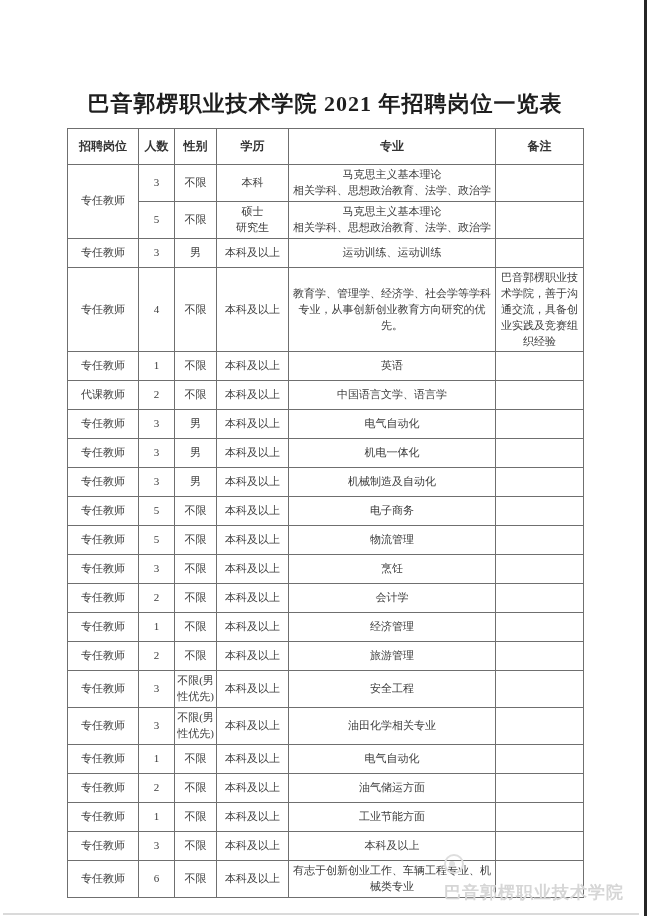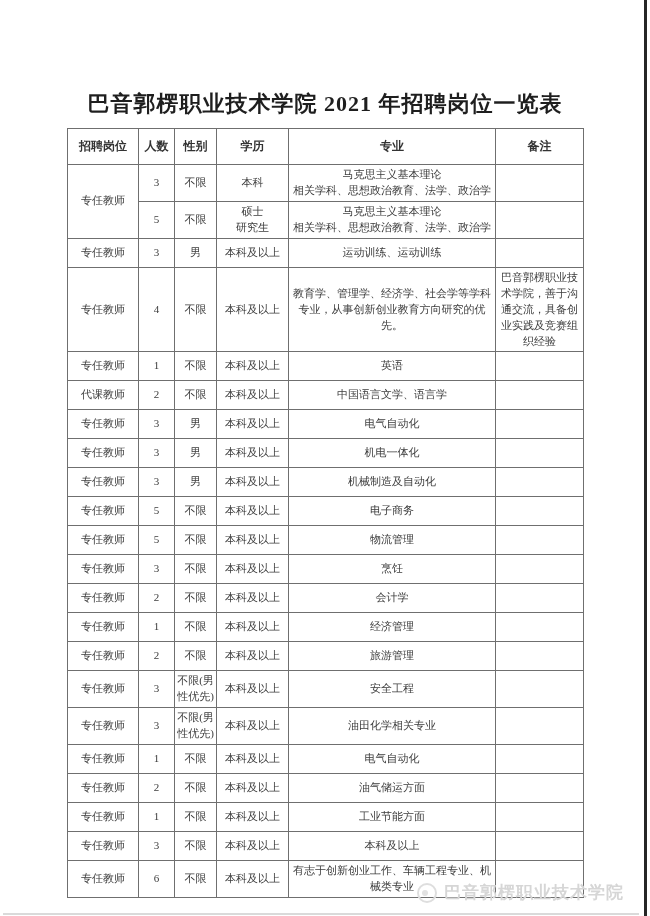--- a/index.html
+++ b/index.html
@@ -38,24 +38,25 @@
     font-size:12px; font-weight:bold;
     height:31px; color:#333333;
   }
   td {
     font-size:11px;
     line-height:1.45;
     height:24px;
   }
   .watermark {
     position:absolute; right:26px; bottom:12px;
-    display:flex; align-items:center; gap:7px;
+    display:flex; gap:7px;
     color:#d6d6d6;
     font-size:17px; font-weight:bold;
     letter-spacing:1px;
+    flex-direction:column;
   }
   .watermark-logo {
     width:20px; height:20px;
     border:2px solid #dedede;
     border-radius:50%;
     position:relative;
     box-sizing:border-box;
   }
   .watermark-logo::after {
     content:"";

